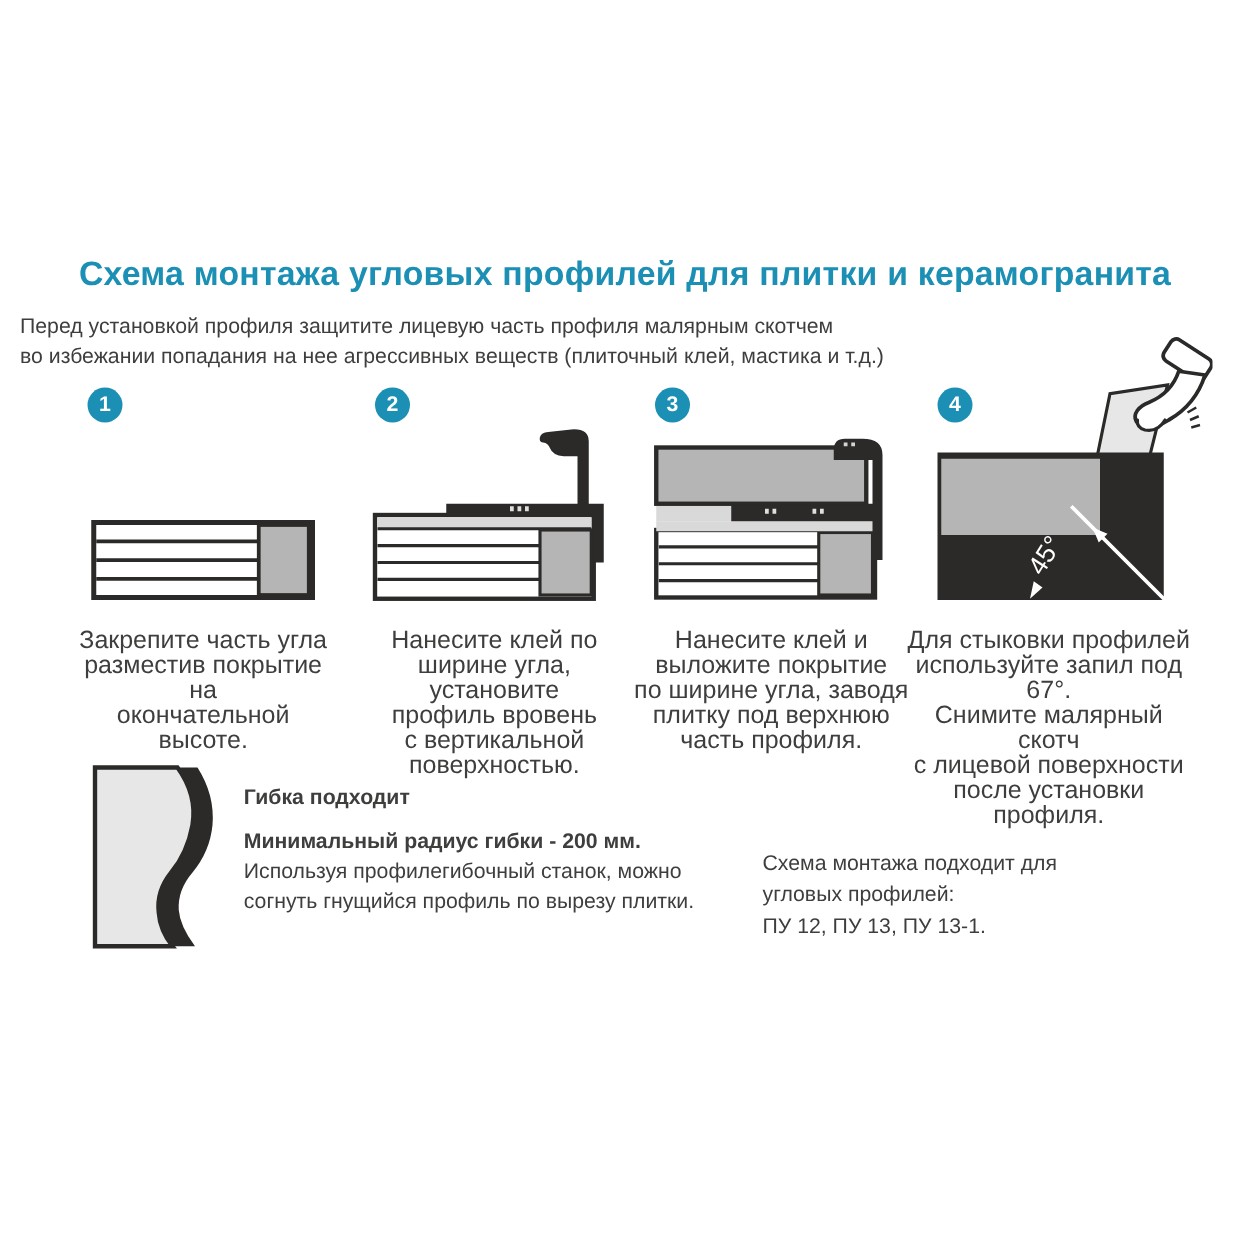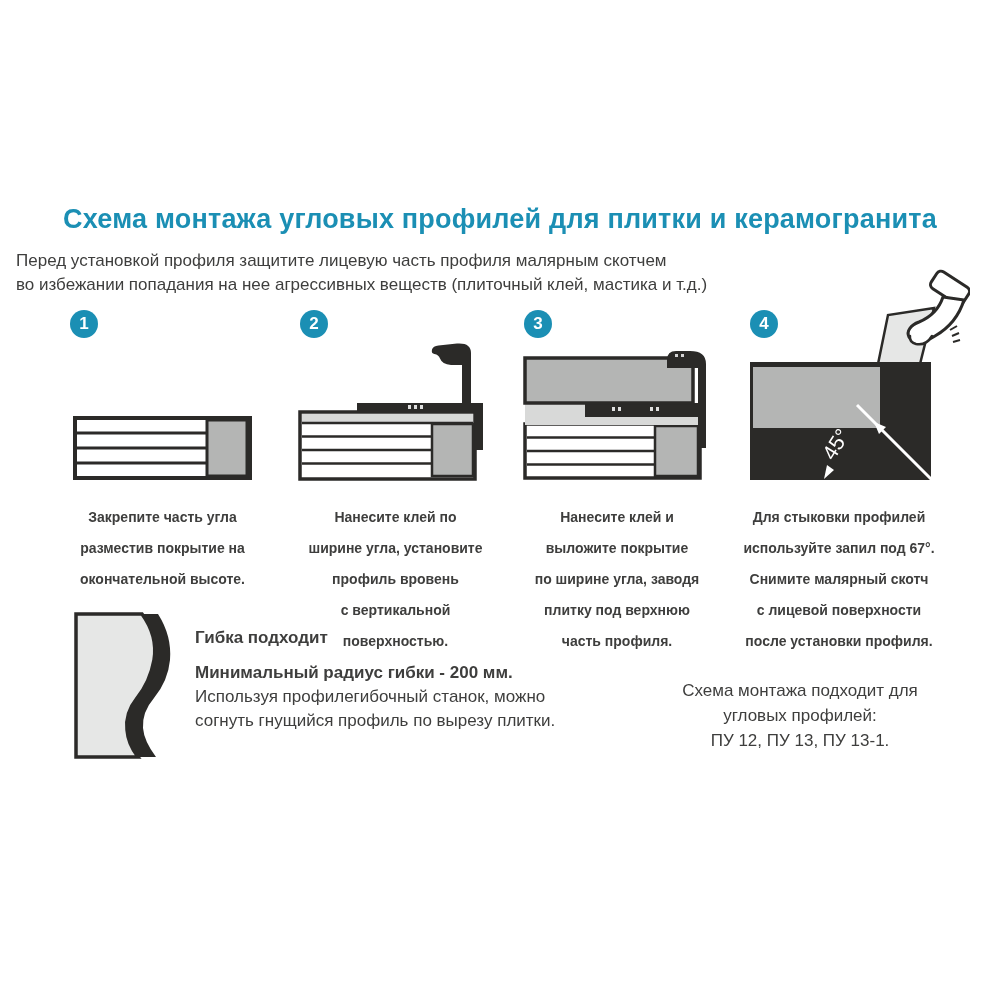--- a/index.html
+++ b/index.html
@@ -24,34 +24,34 @@
     position:absolute;top:249px;left:0;width:1000px;text-align:left;
     font-size:17px;line-height:24px;white-space:pre-line;color:var(--text);margin-left:16px;
   }
   .badge{
     position:absolute;width:28px;height:28px;border-radius:50%;
     background:var(--accent);color:#fff;font-weight:bold;font-size:17px;
     display:flex;align-items:center;justify-content:center;
   }
   .diagram{position:absolute;}
   .caption{
-    position:absolute;top:502px;text-align:center;font-size:14px;
-    line-height:31px;white-space:pre-line;color:var(--text);font-weight:bold;
+    position:absolute;top:502px;text-align:center;font-size:20px;
+    line-height:20px;white-space:pre-line;color:var(--text);
   }
   .f-dark{fill:var(--dark);} .f-tile{fill:var(--tile);} .f-glue{fill:var(--glue);}
   .f-light{fill:var(--light);} .f-white{fill:#ffffff;} .f-wht{fill:#ffffff;}
   .s-dark{stroke:var(--dark);} .s-white{stroke:#ffffff;}
   .bend-block{position:absolute;left:195px;top:626px;width:420px;font-size:17px;line-height:23.5px;}
   .bend-title{font-weight:bold;margin-bottom:11px;}
   .bend-radius{font-weight:bold;margin-bottom:1px;}
   .bend-desc{white-space:pre-line;}
   .bend-profile{margin-top:1px;}
   .bend-profile b{font-weight:bold;}
   .compat{
-    position:absolute;left:610px;top:678px;width:380px;text-align:center;
+    position:absolute;left:610px;top:678px;width:380px;
     font-size:17px;line-height:25px;white-space:pre-line;color:var(--text);
   }
   .angle-text{font-size:21px;fill:#ffffff;}
 </style>
 </head>
 <body>
 
 <div class="canvas">
 
   <div class="page-title">Схема монтажа угловых профилей для плитки и керамогранита</div>

